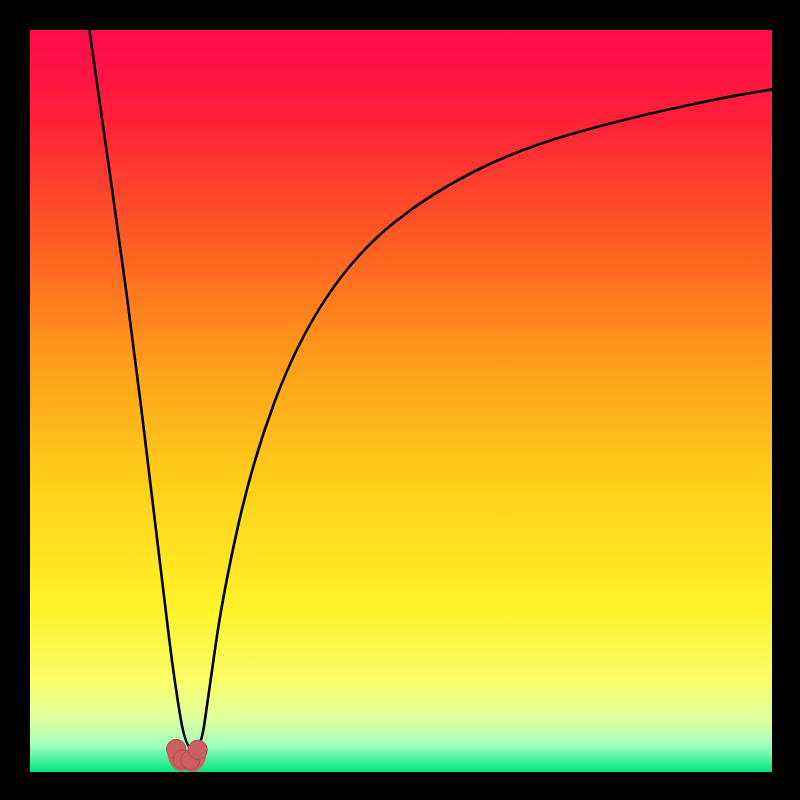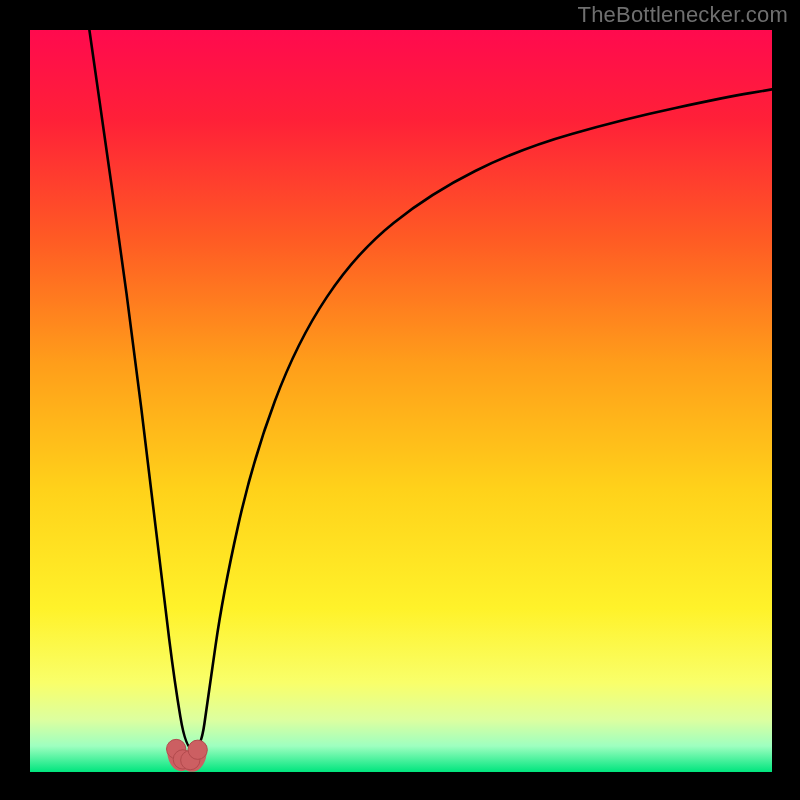--- a/index.html
+++ b/index.html
@@ -59,14 +59,13 @@
       <path fill="none" d="M 59.4 0.0 Q 59.4 0.0 66.8 51.9 Q 74.2 103.9 81.6 155.8 Q 89.0 207.8 96.5 263.4 Q 103.9 319.1 111.3 378.4 Q 118.7 437.8 126.1 500.9 Q 133.6 563.9 139.1 608.4 Q 144.7 653.0 150.3 686.4 Q 155.8 719.7 163.2 719.7 Q 170.7 719.7 174.4 693.8 Q 178.1 667.8 185.5 615.9 Q 192.9 563.9 207.8 497.1 Q 222.6 430.4 244.9 371.0 Q 267.1 311.6 296.8 267.1 Q 326.5 222.6 363.6 192.9 Q 400.7 163.2 445.2 141.0 Q 489.7 118.7 541.7 103.9 Q 593.6 89.0 645.5 77.9 Q 697.5 66.8 719.7 63.1 T 742.0 59.4" stroke="#000000" stroke-width="2.6" stroke-linecap="round"></path>
       <g>
           <path d="M 146.17399999999998 718.998 C 146.17399999999998 730.5732, 152.852 735.1736, 152.852 729.386 C 152.852 729.386, 160.27200000000002 730.128, 160.27200000000002 730.128 C 160.27200000000002 735.9156, 167.692 731.3152, 167.692 719.74" fill="none" stroke="#cc5f62" stroke-width="18.3274" stroke-linecap="round"></path>
           <circle cx="146.17399999999998" cy="718.998" r="9.646" fill="#cc5f62" stroke="#b24a4d" stroke-width="1"></circle>
           <circle cx="152.852" cy="729.386" r="9.646" fill="#cc5f62" stroke="#b24a4d" stroke-width="1"></circle>
           <circle cx="160.27200000000002" cy="730.128" r="9.646" fill="#cc5f62" stroke="#b24a4d" stroke-width="1"></circle>
           <circle cx="167.692" cy="719.74" r="9.646" fill="#cc5f62" stroke="#b24a4d" stroke-width="1"></circle>
         </g>
     </svg>
   </div>
-  <div class="watermark">TheBottlenecker.com</div>
 </div>
 
 </body></html>

